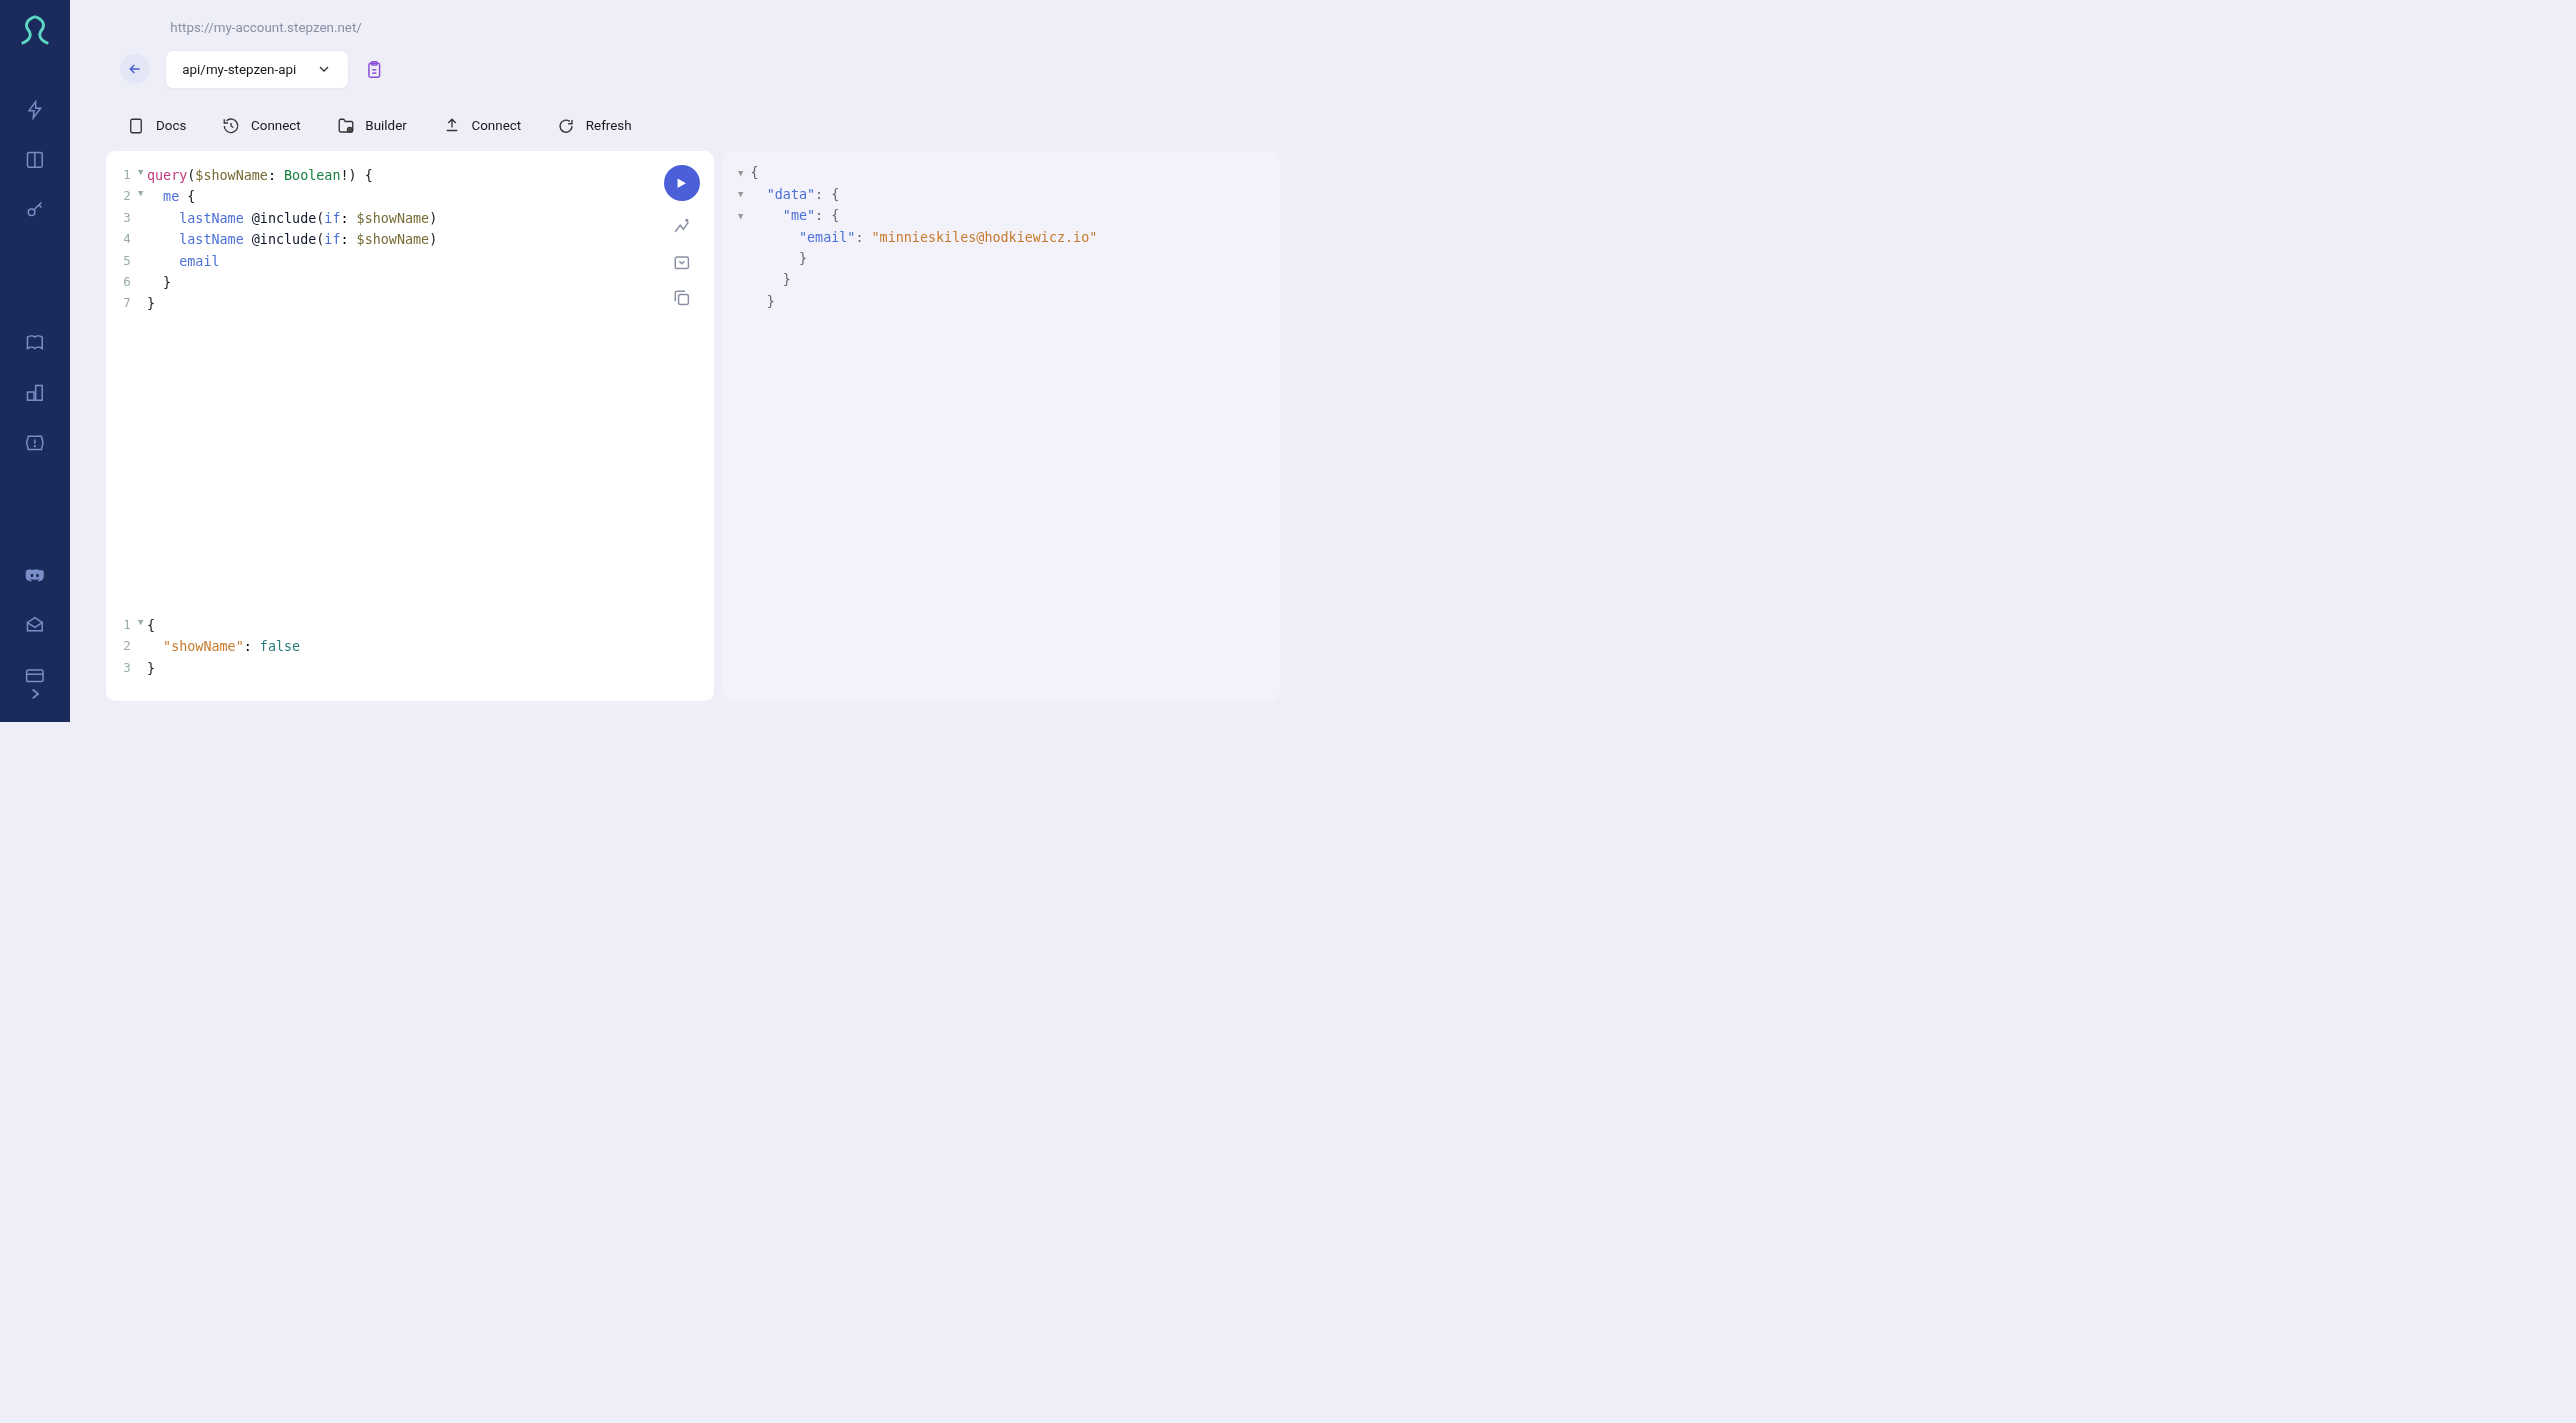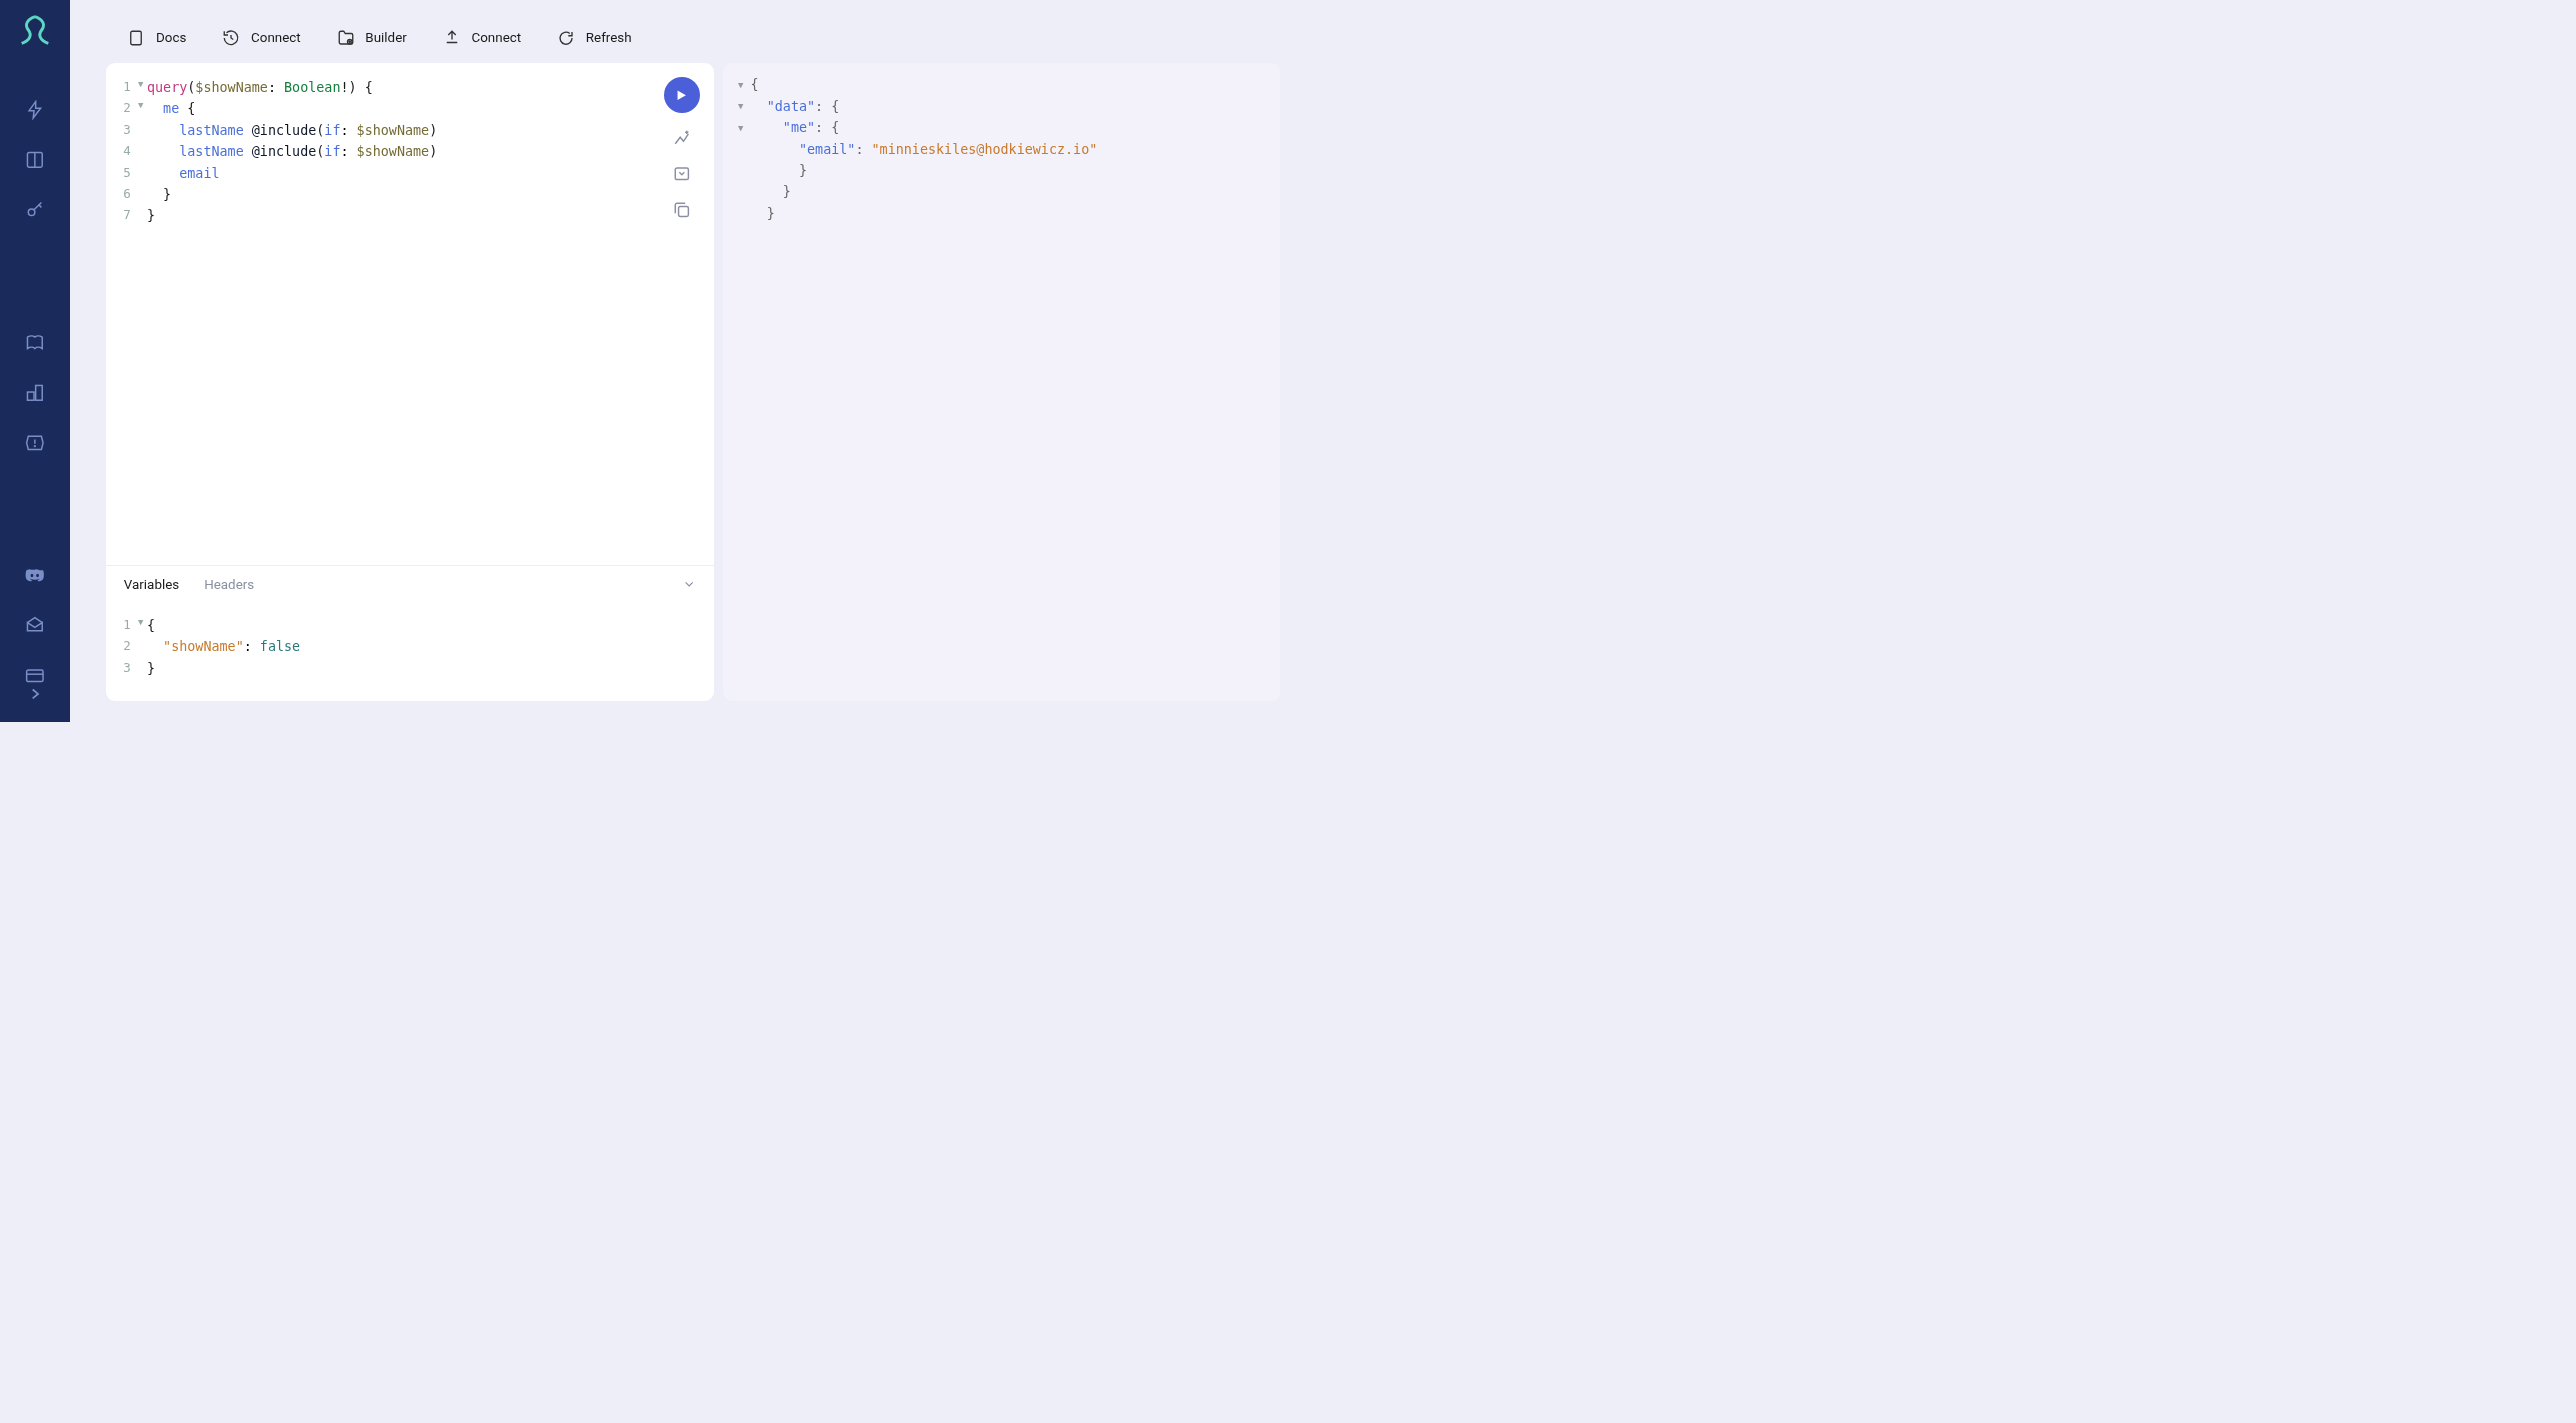--- a/index.html
+++ b/index.html
@@ -191,20 +191,42 @@
     </div>
   </div>
   <div class="expand-icon">
     <svg viewBox="0 0 12 20" fill="none" stroke="currentColor" stroke-width="2">
         <path d="M3 5 L9 10 L3 15"></path>
       </svg>
   </div>
 </div>
 
 <div class="main">
+  <div class="topbar">
+    <div class="url-text">https://my-account.stepzen.net/</div>
+    <div class="topbar-row">
+      <div class="back-btn">
+        <svg width="16" height="16" viewBox="0 0 24 24" fill="none" stroke="currentColor" stroke-width="2.2">
+            <path d="M19 12 H5 M11 6 L5 12 L11 18"></path>
+          </svg>
+      </div>
+      <div class="api-selector">
+        <span>api/my-stepzen-api</span>
+        <svg class="chevron-down" viewBox="0 0 24 24" fill="none" stroke="currentColor" stroke-width="2">
+            <path d="M6 9 L12 15 L18 9"></path>
+          </svg>
+      </div>
+      <svg class="clipboard-icon" viewBox="0 0 24 24" fill="none" stroke="currentColor" stroke-width="1.8">
+        <rect x="6" y="4" width="13" height="17" rx="2"></rect>
+          <rect x="9" y="2" width="7" height="4" rx="1"></rect>
+          <line x1="10" y1="12" x2="15" y2="12"></line>
+          <line x1="10" y1="16" x2="15" y2="16"></line>
+      </svg>
+    </div>
+  </div>
 
   <div class="workspace">
     <div class="toolbar">
       <div class="toolbar-item">
         <svg viewBox="0 0 24 24" fill="none" stroke="currentColor" stroke-width="1.8">
             <rect x="5" y="3" width="14" height="18" rx="2"></rect>
           </svg>
         <span>Docs</span>
       </div>
       <div class="toolbar-item">
@@ -289,27 +311,20 @@
           <svg class="action-icon" viewBox="0 0 24 24" fill="none" stroke="currentColor" stroke-width="1.8">
               <rect x="4" y="5" width="16" height="14" rx="2"></rect>
               <path d="M9 10 L12 13 L15 10"></path>
             </svg>
           <svg class="action-icon" viewBox="0 0 24 24" fill="none" stroke="currentColor" stroke-width="1.8">
               <rect x="8" y="8" width="12" height="12" rx="2"></rect>
               <path d="M4 16 V6 A2 2 0 0 1 6 4 H16"></path>
             </svg>
         </div>
 
-        <div class="bottom-tabs">
-          <div class="tab active">Variables</div>
-          <div class="tab">Headers</div>
-          <svg class="collapse-toggle" viewBox="0 0 24 24" fill="none" stroke="currentColor" stroke-width="2">
-              <path d="M6 9 L12 15 L18 9"></path>
-            </svg>
-        </div>
         <div class="variables-editor">
           <div class="code-line">
               <span class="gutter">1</span>
               <span class="fold">▼</span>
               <span class="code"><span class="paren">{</span></span>
             </div>
           <div class="code-line">
               <span class="gutter">2</span>
               <span class="fold"></span>
               <span class="code">  <span class="str">"showName"</span>: <span class="bool">false</span></span>

